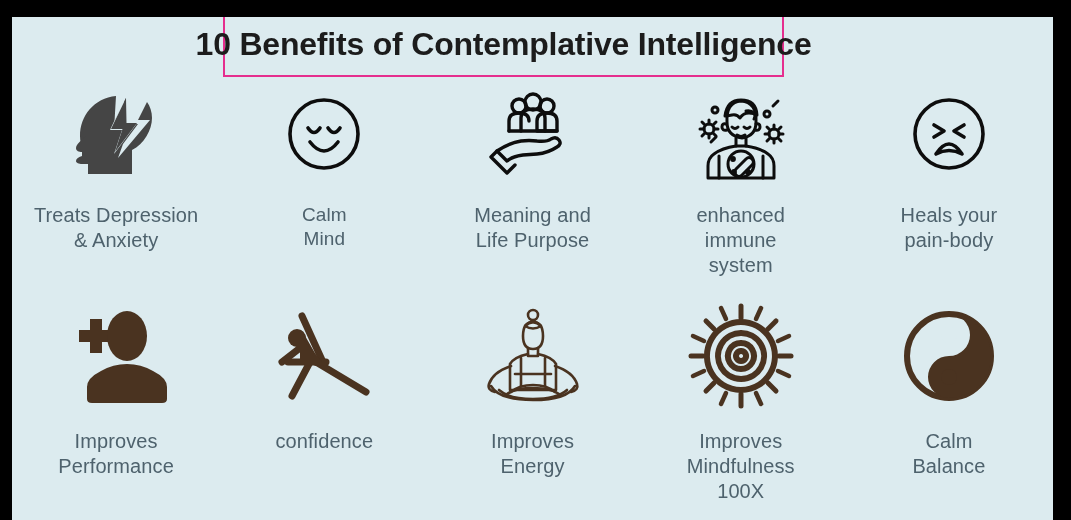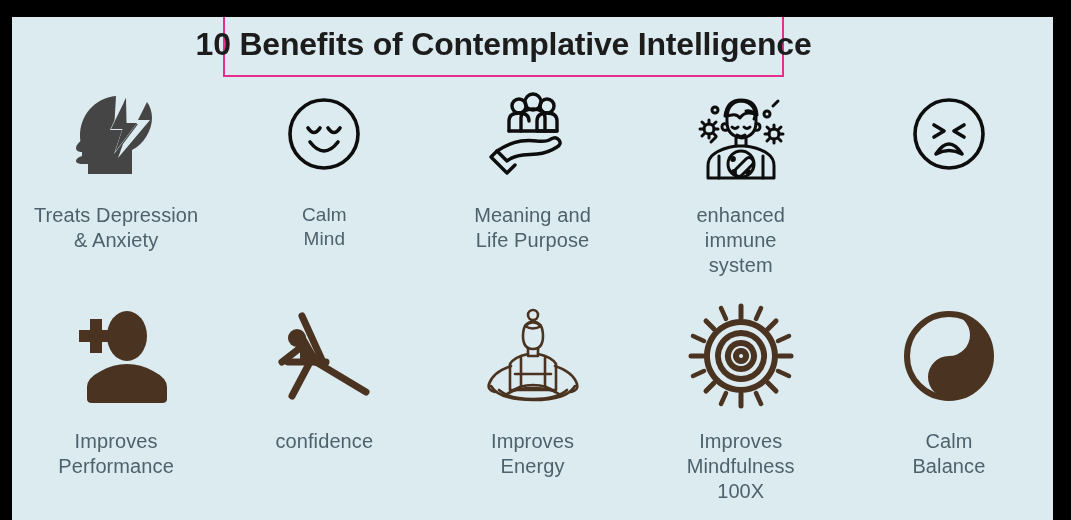--- a/index.html
+++ b/index.html
@@ -200,20 +200,22 @@
 
     <div class="cell">
       <div class="icon-wrap">
         <svg width="84" height="84" viewBox="0 0 84 84">
           <circle cx="42" cy="42" r="34" fill="none" stroke="#0d0d0d" stroke-width="3.6"></circle>
           <path d="M27 33 l10 6 l-10 6" fill="none" stroke="#0d0d0d" stroke-width="3.6" stroke-linecap="round" stroke-linejoin="round"></path>
           <path d="M57 33 l-10 6 l10 6" fill="none" stroke="#0d0d0d" stroke-width="3.6" stroke-linecap="round" stroke-linejoin="round"></path>
           <path d="M29 62 q13 -20 26 0 q-13 -7 -26 0 z" fill="none" stroke="#0d0d0d" stroke-width="3.6" stroke-linejoin="round"></path>
         </svg>
       </div>
+      <div class="label sz-lg">Heals your
+pain-body</div>
     </div>
 
   </div>
 
   <div class="row" id="row-2">
 
     <div class="cell">
       <div class="icon-wrap">
         <svg width="106" height="96" viewBox="0 0 106 96">
           <g fill="#4a3320">

